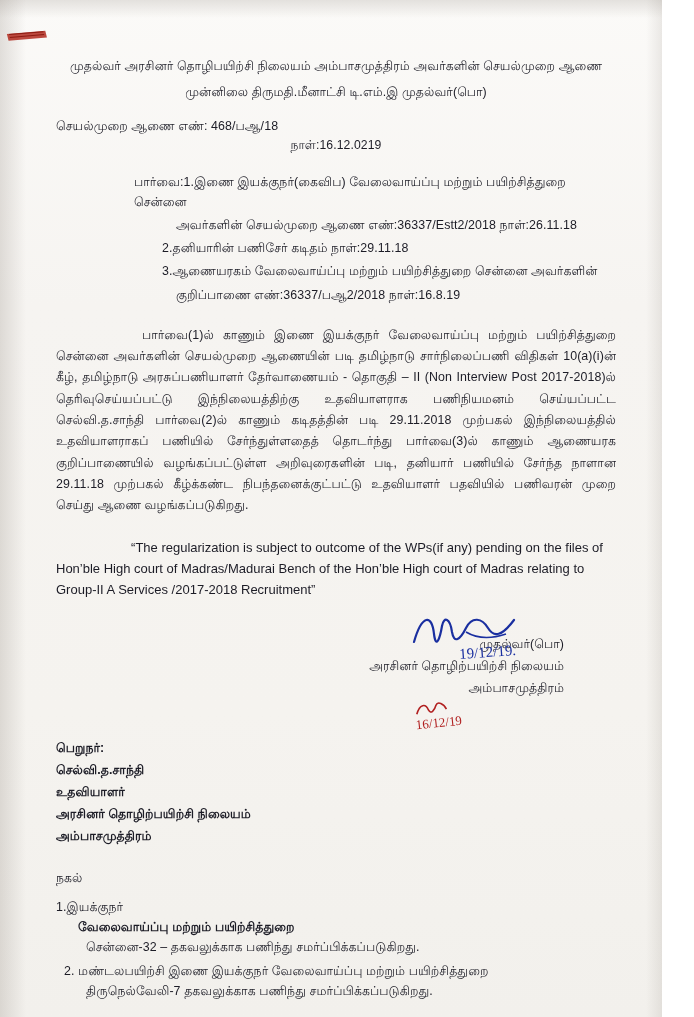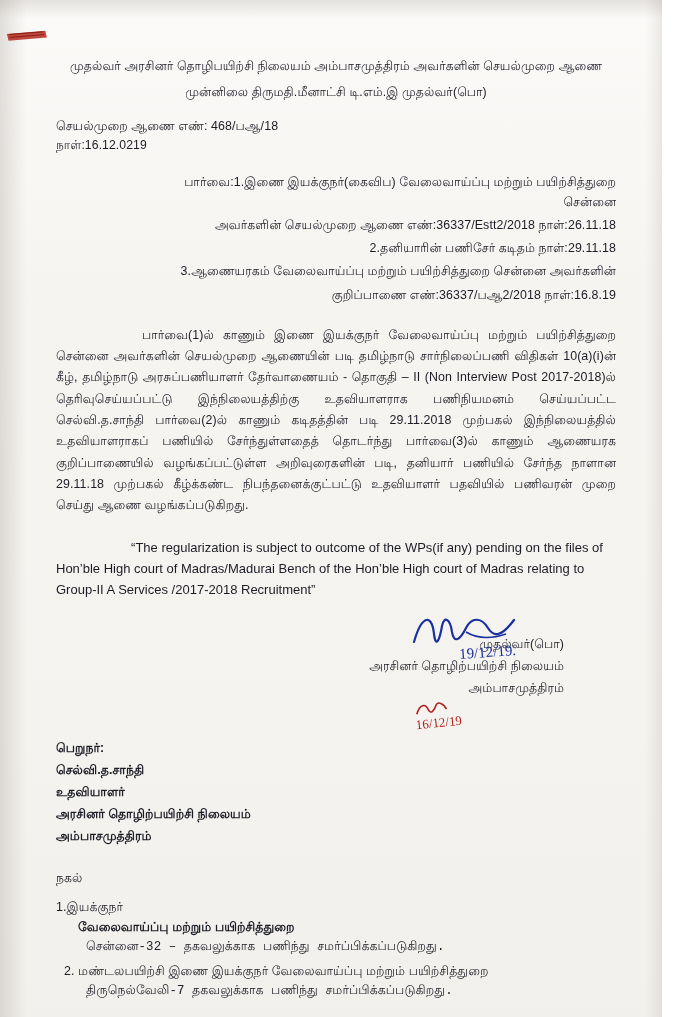--- a/index.html
+++ b/index.html
@@ -53,21 +53,21 @@
     padding: 56px 46px 20px 56px;
     box-sizing: border-box;
     color: #1c1c26;
     font-size: 12.4px;
     line-height: 1.62;
   }
   .ta {
     font-family: "Liberation Sans", sans-serif;
     letter-spacing: 0.1px;
   }
-  .r { text-align: left; }
+  .r { text-align: center; }
   .head-line { margin: 0 0 6px 0; }
   .title-1 { text-align: center; padding: 0 8px; }
   .title-2 { text-align: center; margin-top: 4px; }
   .ordno-row {
     display: flex;
     justify-content: space-between;
     align-items: flex-end;
     margin-top: 14px;
   }
   .ordno { }
@@ -75,21 +75,21 @@
   .subject-block {
     margin-top: 14px;
     padding-left: 70px;
   }
   .subject-block .ln { margin-bottom: 3px; }
   .sub-ind { padding-left: 70px; }
   .ref-block {
     margin-top: 16px;
     padding-left: 78px;
   }
-  .ref-block .ln { margin-bottom: 3px; text-align: right; }
+  .ref-block .ln { margin-bottom: 3px; }
   .ref-ind1 { padding-left: 42px; }
   .ref-ind2 { padding-left: 28px; }
   .body-block {
     margin-top: 20px;
     text-align: justify;
     text-justify: inter-word;
     line-height: 1.72;
   }
   .body-block .first { display: inline-block; width: 86px; }
   .quote-block {
@@ -131,21 +131,21 @@
     color: #b12020;
     font-family: "Liberation Serif", serif;
     font-size: 13px;
     transform: rotate(-6deg);
     line-height: 1.1;
   }
   .copy-block { margin-top: 22px; }
   .copy-block .hdr { margin-bottom: 8px; }
   .copy-item { margin-bottom: 1px; }
   .copy-ind { padding-left: 22px; font-weight: bold; }
-  .copy-ind2 { padding-left: 30px; font-family: Liberation Mono, monospace; }
+  .copy-ind2 { padding-left: 30px; }
   .num-hang { padding-left: 8px; }
 </style>
 </head>
 <body>
 
 <div class="page">
   <div class="paper-tint"></div>
   <div class="edge-shadow-left"></div>
   <div class="edge-shadow-top"></div>
   <div class="edge-shadow-right"></div>

